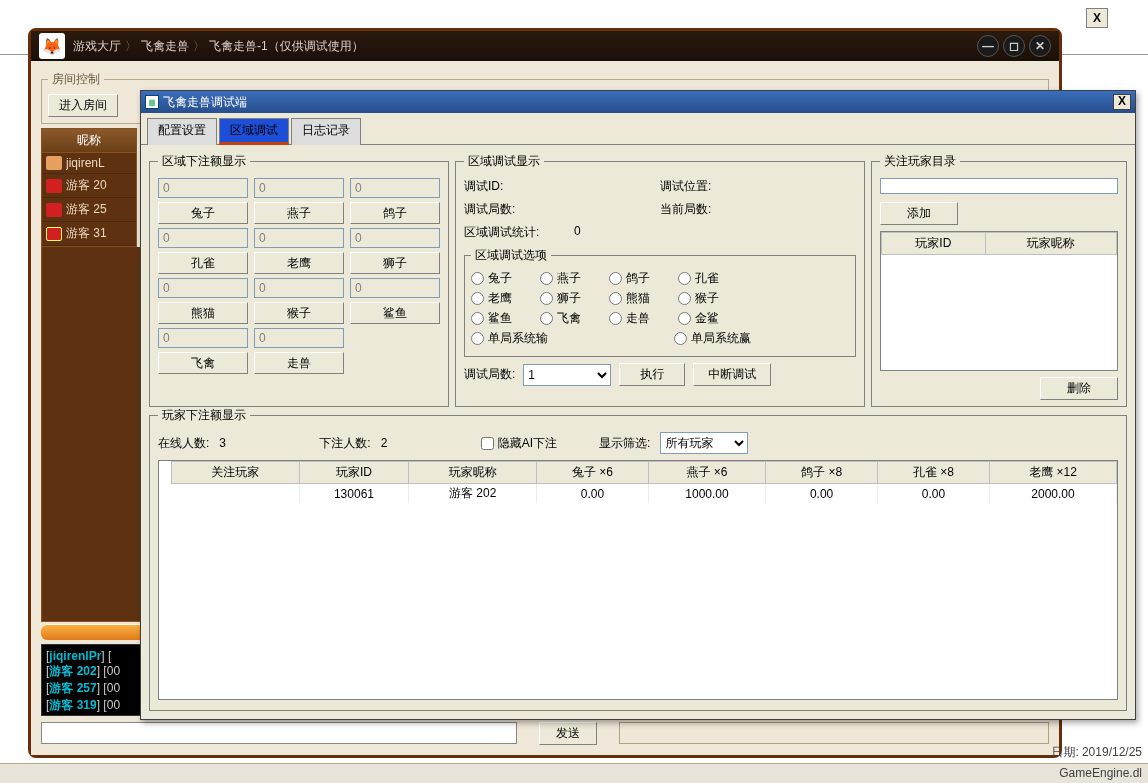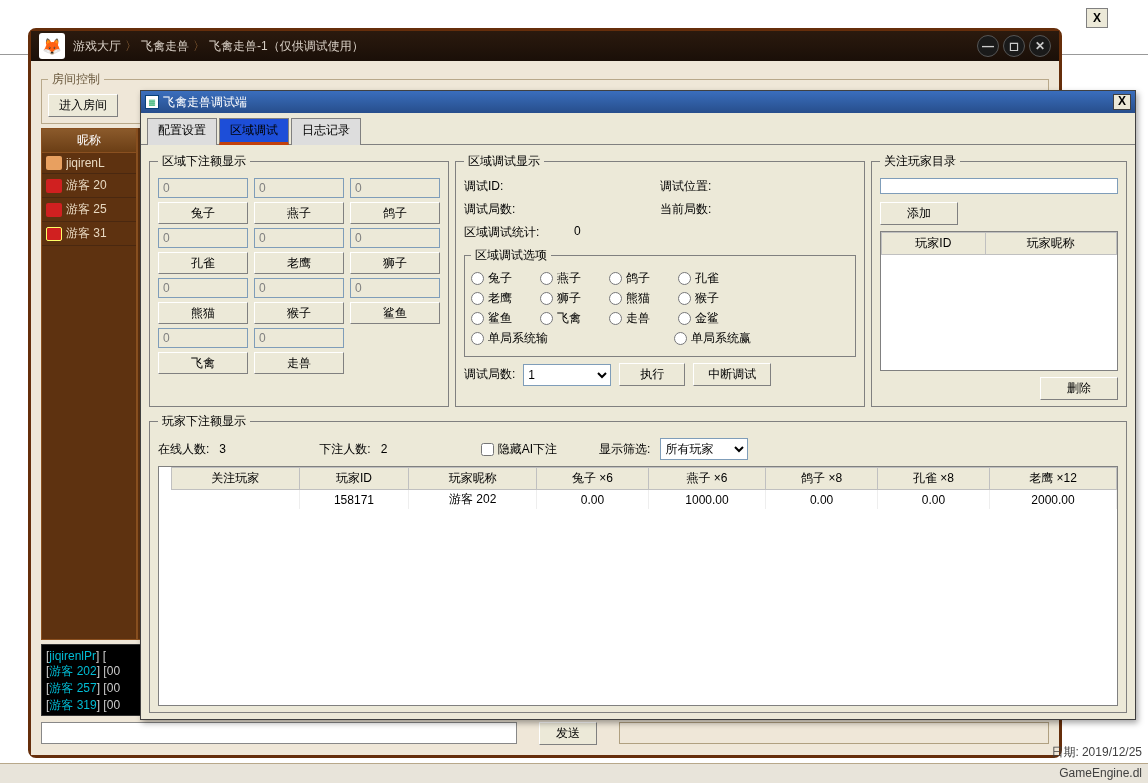--- a/index.html
+++ b/index.html
@@ -27,39 +27,39 @@
 .player-header { background: linear-gradient(#8b5a2b,#6b3e15); color:#fff; text-align:center; padding:3px 0; border-bottom:1px solid #8a5020; }
 .player-row { display:flex; align-items:center; padding:3px 4px; color:#e8d8c0; gap:4px; border-bottom:1px solid #4a2810; }
 .picon { width:16px; height:14px; }
 .picon.user { background:#e8a060; border-radius:2px; }
 .picon.pad { background:#d02020; border-radius:2px; }
 .picon.pad2 { background:#d02020; border-radius:2px; border:1px solid #ff6; }
 .player-row .nm { white-space:nowrap; overflow:hidden; }
 
 .log-box { background:#000; color:#ccc; padding:4px; font-family:monospace; font-size:11px; height:72px; overflow:hidden; margin-top:4px; border:1px solid #333; }
 .log-box .ln { white-space:nowrap; }
-.log-box .cy { color:#00bcd4; }
+.log-box .cy { color:#00bcd4;font-weight:bold; }
 
 .send-bar { display:flex; gap:22px; margin-top:6px; }
 .send-bar input { flex:1; height:22px; border:1px solid #888; }
 .send-bar .btn3d { width:58px; text-align:center; }
 
 
 .dlg { position:absolute; left:140px; top:90px; width:996px; height:630px; background:#ece9d8; border:1px solid #404040; box-shadow: 2px 3px 6px rgba(0,0,0,.35); display:flex; flex-direction:column; }
 .dlg-titlebar { height:22px; background: linear-gradient(#3a6ebd,#274e8c); color:#fff; display:flex; align-items:center; padding:0 4px; }
 .dlg-titlebar .ico { width:14px; height:14px; background:#fff; border:1px solid #08407a; margin-right:4px; display:flex;align-items:center;justify-content:center;font-size:8px;color:#2a6; }
 .dlg-titlebar .spacer{flex:1;}
 .dlg-x { width:18px; height:16px; background:#ece9d8; border:1px solid #404040; text-align:center; line-height:13px; font-family:Arial; font-weight:bold; color:#000; }
 
 .tabstrip { display:flex; padding: 4px 6px 0 6px; border-bottom:1px solid #808080; background:#ece9d8; }
 .tab { padding:3px 10px; border:1px solid #808080; border-bottom:none; background:#ece9d8; margin-right:2px; position:relative; top:1px; }
 .tab.active { background:#1d4ed8; border-bottom:3px solid #c2410c; }
 .tab:not(.active){ background:#ddd; }
 
-.dlg-content { flex:1; padding:8px; overflow:hidden; display:flex; flex-direction:column; gap:6px; }
+.dlg-content { flex:1; padding:8px; overflow:hidden; display:flex; flex-direction:column; }
 .row1 { display:flex; gap:6px; }
 fieldset.win { border:1px solid #808080; padding:8px 8px 6px 8px; }
 fieldset.win legend { padding:0 4px; }
 
 
 .fs-bet { width:300px; }
 .anim-grid { display:grid; grid-template-columns: repeat(3, 90px); gap:4px 6px; }
 .num-in { width:90px; height:20px; border:1px solid #7f9db9; background:#ece9d8; color:#808080; padding:0 4px; }
 .anim-btn { width:90px; height:22px; }
 
@@ -121,21 +121,21 @@
     <div class="titlebtn">◻</div>
     <div class="titlebtn">✕</div>
   </div>
   <div class="main-body">
     <fieldset class="room-fieldset">
       <legend>房间控制</legend>
       <button class="btn3d">进入房间</button>
     </fieldset>
 
     <div style="display:flex; gap:6px; flex:1; min-height:0;">
-      <div style="display:flex; flex-direction:row; width:118px;">
+      <div style="display:flex; flex-direction:column; width:118px;">
         <div class="player-panel" style="flex:0 0 auto;">
           <div class="player-header">昵称</div>
           <div id="player-rows">
               <div class="player-row">
                 <div class="picon user"></div>
                 <div class="nm">jiqirenL</div>
               </div>
               <div class="player-row">
                 <div class="picon pad"></div>
                 <div class="nm">游客 20</div>
@@ -380,21 +380,21 @@
                   <th>兔子 ×6</th>
                   <th>燕子 ×6</th>
                   <th>鸽子 ×8</th>
                   <th>孔雀 ×8</th>
                   <th>老鹰 ×12</th>
                 </tr>
               </thead>
             <tbody id="pg-body">
                 <tr>
                   <td></td>
-                  <td>158171</td>
+                  <td>130061</td>
                   <td>游客 202</td>
                   <td>0.00</td>
                   <td>1000.00</td>
                   <td>0.00</td>
                   <td>0.00</td>
                   <td>2000.00</td>
                 </tr>
               </tbody>
           </table>
         </div>

